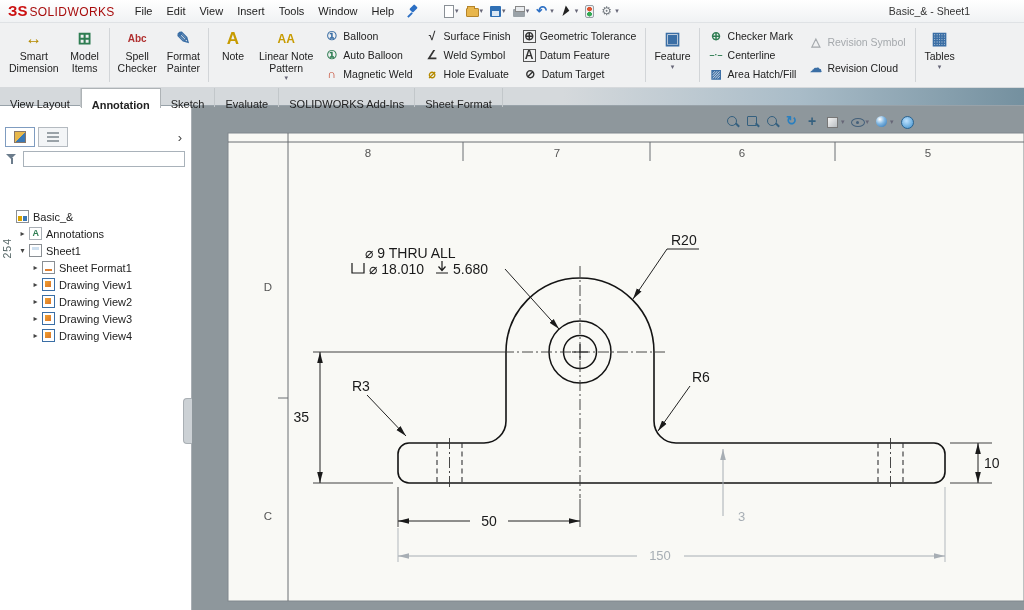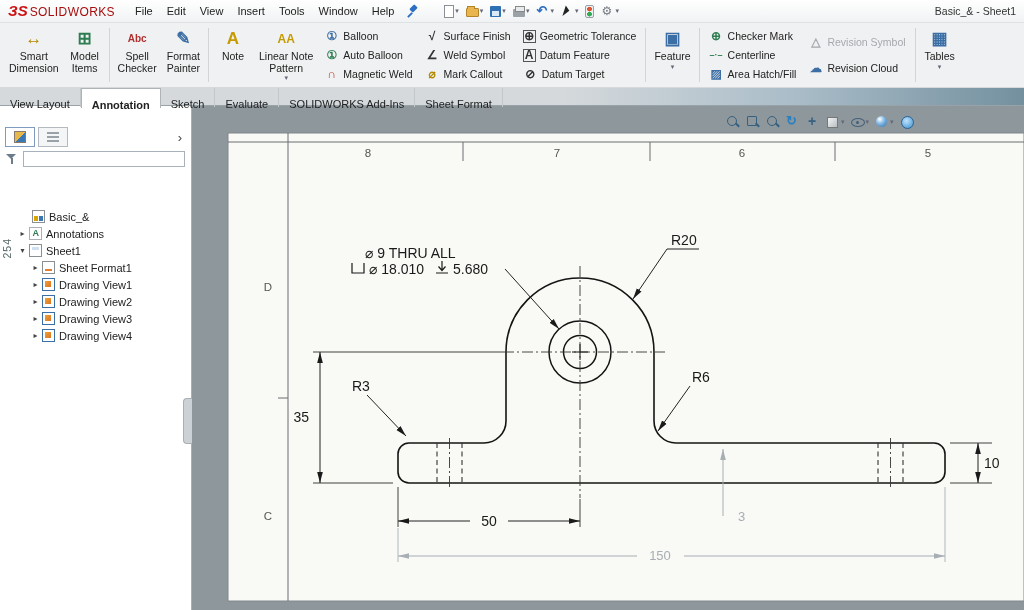--- a/index.html
+++ b/index.html
@@ -6,21 +6,21 @@
   html,body { width:1024px; height:610px; overflow:hidden;
     font-family:"Liberation Sans", sans-serif; font-size:11px; color:#222;
     background:#8e979c; position:relative; }
   button { border:none; background:transparent; font:inherit; cursor:default; color:inherit; }
 
   
   .titlebar { position:absolute; top:0; left:0; right:0; height:23px;
     background:linear-gradient(#ffffff,#f0f2f4); border-bottom:1px solid #dfe2e5;
     display:flex; align-items:center; padding:0 8px; gap:1px; z-index:30; }
   .logo { display:flex; align-items:baseline; gap:2px; margin-right:12px; }
-  .logo-mark { color:#c11; font-weight:900; font-style:italic; font-size:15px; line-height:15px; }
+  .logo-mark { color:#c11; font-weight:900; font-size:15px; line-height:15px; }
   .logo-word { color:#a80d0d; font-weight:normal; font-size:12px; letter-spacing:.4px; }
   .menu { padding:3px 7px; font-size:11px; color:#222; }
   .pin { position:relative; width:13px; height:15px; margin:0 8px 0 4px; }
   .pin::before { content:""; position:absolute; left:5px; top:1px; width:5px; height:7px;
     background:#2c6fc4; border-radius:1px; transform:rotate(45deg); }
   .pin::after { content:""; position:absolute; left:3px; top:8px; width:2px; height:6px;
     background:#2c6fc4; transform:rotate(45deg); }
   .tb-icons { display:flex; align-items:center; gap:3px; margin-left:14px; }
   .tbtn { display:inline-flex; align-items:center; gap:1px; padding:1px 2px; }
   .dd { font-size:7px; color:#667; }
@@ -32,21 +32,21 @@
   .tbi-save::before { content:""; position:absolute; left:2px; top:5px; width:7px; height:5px; background:#dce8f4; }
   .tbi-print { width:12px; height:8px; margin-top:3px; background:#9aa2a8; border-radius:1px; position:relative; }
   .tbi-print::before { content:""; position:absolute; left:2px; top:-3px; width:8px; height:4px; background:#e8ebee; border:1px solid #888; }
   .tbi-undo::before { content:"↶"; position:absolute; top:-2px; left:0; font-size:13px; color:#2c6fc4; font-weight:bold; }
   .tbi-select::before { content:""; position:absolute; left:3px; top:1px; width:0; height:0;
     border-left:5px solid #222; border-top:4px solid transparent; border-bottom:7px solid transparent; transform:rotate(18deg); }
   .tbi-rebuild { width:9px; height:13px; border:1px solid #98a0a6; border-radius:2px;
     background:radial-gradient(circle at 50% 28%, #d53 2.2px, transparent 2.6px),
                radial-gradient(circle at 50% 74%, #3a5 2.2px, transparent 2.6px), #eef1f3; }
   .tbi-options::before { content:"⚙"; position:absolute; top:-1px; left:0; font-size:12px; color:#767c82; }
-  .doc-title { margin-left:auto; font-size:10.5px; color:#333; white-space:nowrap;text-align:center; }
+  .doc-title { margin-left:auto; margin-right:46px; font-size:10.5px; color:#333; white-space:nowrap;text-align:center; }
 
   
   .ribbon-row { position:absolute; top:23px; left:0; right:0; height:65px;
     background:#f0f1f2; border-bottom:1px solid #d6d9dc; display:flex; align-items:stretch;
     padding:2px 4px; z-index:25; }
   .rdiv { width:1px; background:#d2d5d8; margin:3px 3px; }
   .rlarge { display:flex; flex-direction:column; align-items:center; justify-content:flex-start;
     padding:2px 5px 0; min-width:42px; height:60px; }
   .rico { display:block; height:24px; line-height:24px; text-align:center; font-weight:bold; }
   .rlab { font-size:10.5px; line-height:11.5px; text-align:center; color:#222; }
@@ -248,21 +248,21 @@
       <button class="rsmall">
         <span class="rico-s" style="color: rgb(51, 51, 51); font-size: 12px;">√</span>
         <span class="rslab">Surface Finish</span>
       </button>
       <button class="rsmall">
         <span class="rico-s" style="color: rgb(51, 51, 51); font-size: 12px;">∠</span>
         <span class="rslab">Weld Symbol</span>
       </button>
       <button class="rsmall">
         <span class="rico-s" style="color: rgb(181, 138, 0); font-size: 12px;">⌀</span>
-        <span class="rslab">Mark Callout</span>
+        <span class="rslab">Hole Evaluate</span>
       </button>
     </div>
     <div class="rstack">
       <button class="rsmall">
         <span class="rico-s boxed" style="color: rgb(51, 51, 51); font-size: 12px;">⊕</span>
         <span class="rslab">Geometric Tolerance</span>
       </button>
       <button class="rsmall">
         <span class="rico-s boxed" style="color: rgb(51, 51, 51); font-size: 12px;">A</span>
         <span class="rslab">Datum Feature</span>
@@ -332,21 +332,21 @@
     <span class="ptab">
         <span class="pticon-list"></span>
       </span>
     <span class="panel-expand">›</span>
   </div>
   <div class="filter-row">
     <span class="funnel"></span>
     <input class="filter-input" value="" style="">
   </div>
   <div class="tree">
-      <div class="trow" style="padding-left: 20px; margin-top: 39px;">
+      <div class="trow" style="padding-left: 4px; margin-top: 39px;">
         <span class="caret"></span>
         <span class="ti ti-drawing-doc"></span>
         <span class="tlabel">Basic_&amp;</span>
       </div>
       <div class="trow" style="padding-left: 17px;">
         <span class="caret">▸</span>
         <span class="ti ti-annotations"></span>
         <span class="tlabel">Annotations</span>
       </div>
       <div class="trow" style="padding-left: 17px;">

